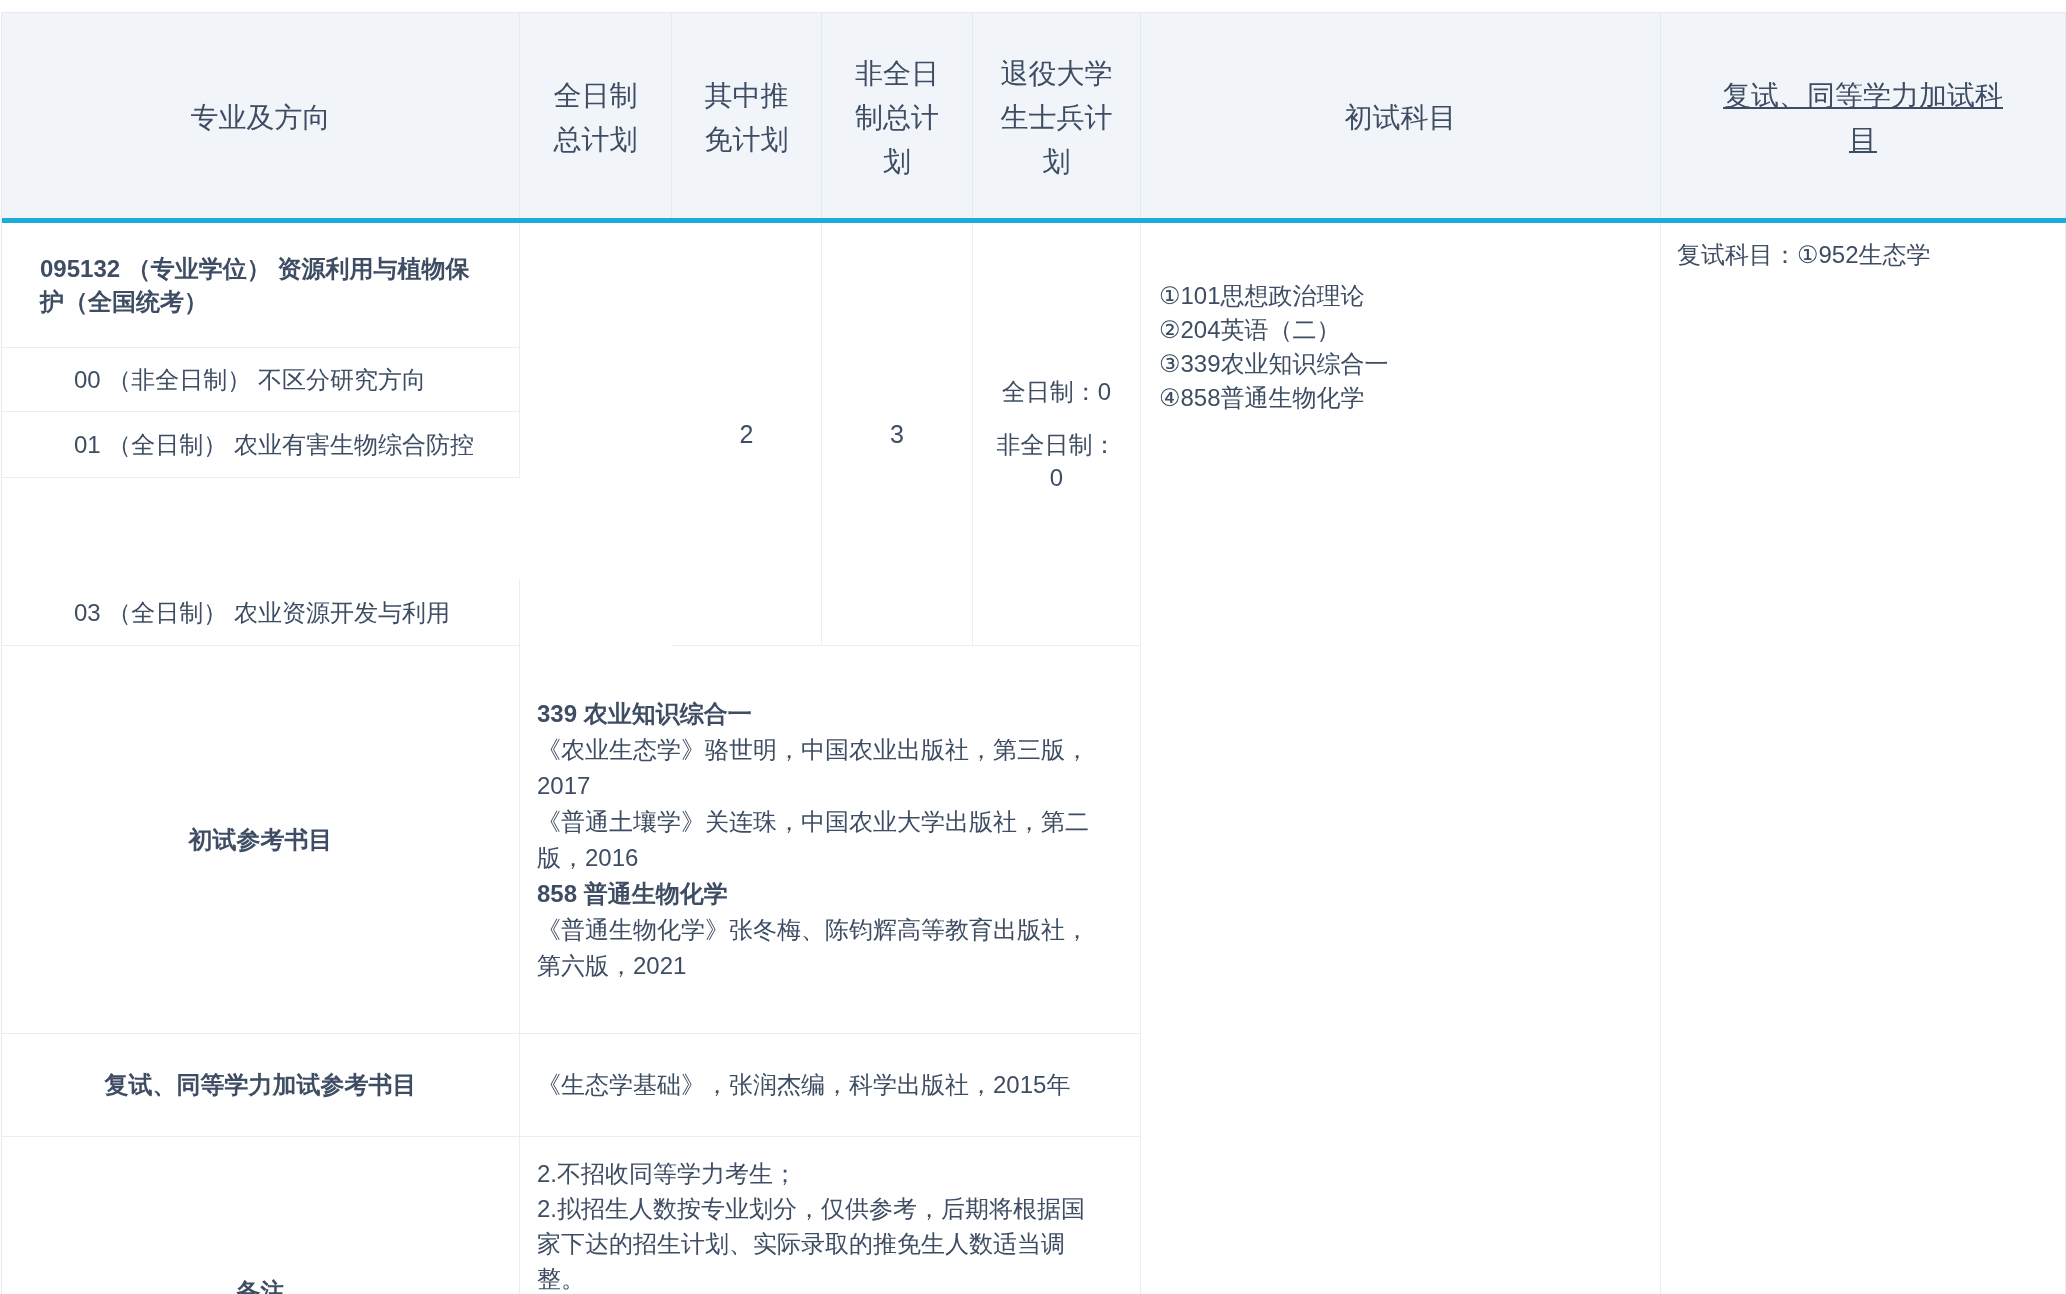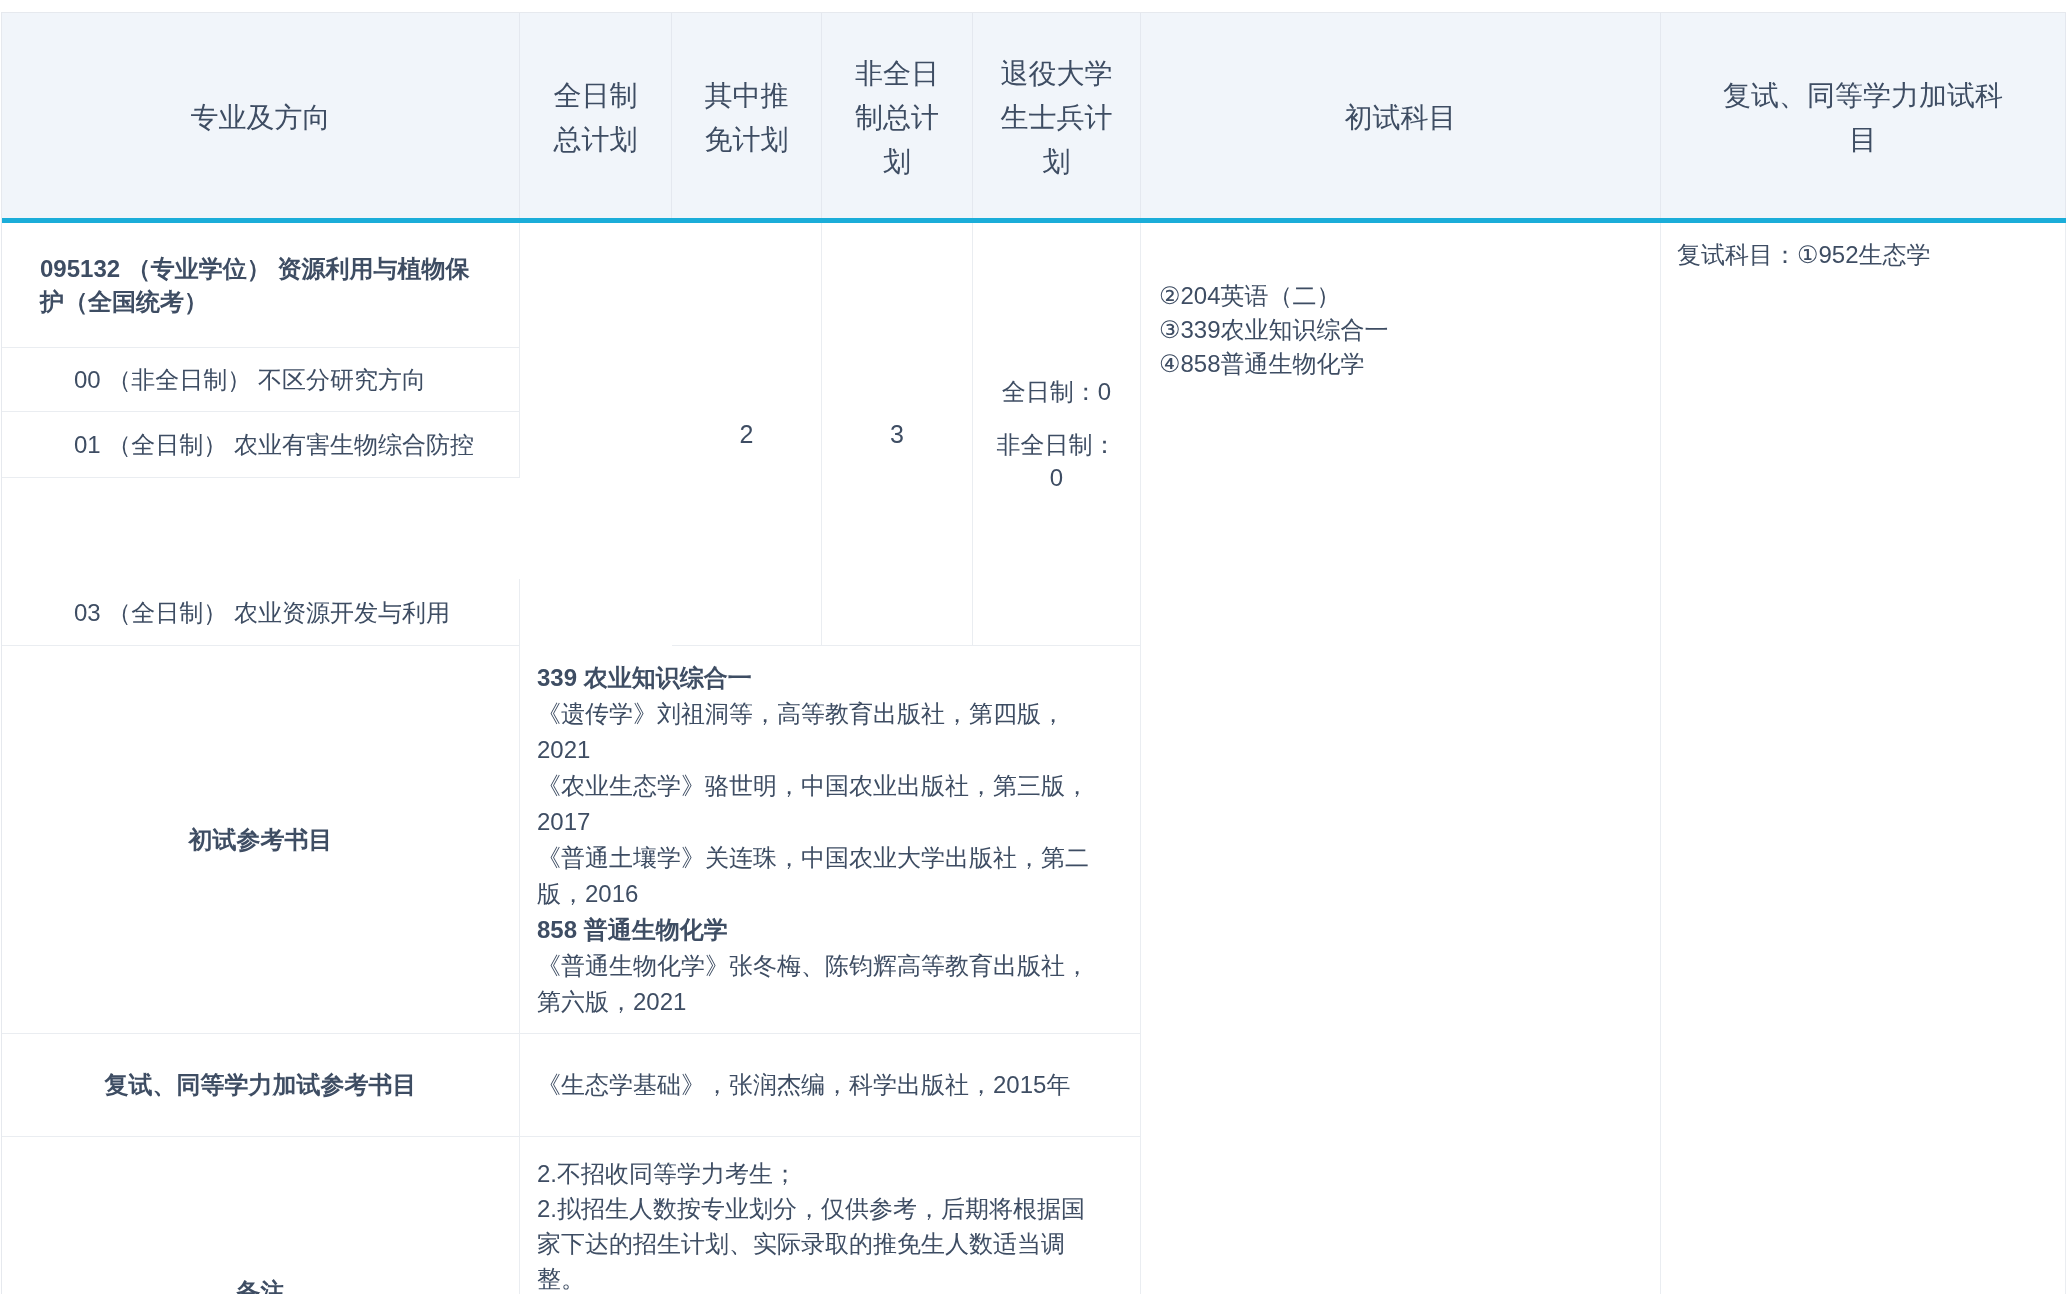--- a/index.html
+++ b/index.html
@@ -32,21 +32,21 @@
   .th{
     background:#f1f5fa;
     align-items:center;
     text-align:center;
     font-size:28px;
     line-height:44px;
     padding:0 22px;
     border-right:1px solid #e4e8ef;
     border-bottom:0;
   }
-  .th.wide{padding:0 50px;}
+  .th.wide{padding:0 50px;text-decoration:underline;}
   .accent{
     grid-row:1;grid-column:1 / -1;
     align-self:end;
     height:5px;
     background:#1badd9;
     z-index:3;
     pointer-events:none;
   }
   
   .m-title{
@@ -146,35 +146,35 @@
       </div>
     <div class="cell num" style="grid-column:4;">
         <span>3</span>
       </div>
     <div class="cell vet">
       <div>全日制：0</div>
       <div>非全日制：0</div>
     </div>
 
     <div class="cell subjects">
+      <div>①101思想政治理论</div>
       <div>②204英语（二）</div>
       <div>③339农业知识综合一</div>
       <div>④858普通生物化学</div>
     </div>
 
     <div class="cell retest-cell">
       <div>复试科目：①952生态学</div>
     </div>
 
     <div class="cell lbl" style="grid-row:7;align-items:center;">
         <span>初试参考书目</span>
       </div>
     <div class="cell content" style="grid-row:7;">
       <div class="bold">339 农业知识综合一</div>
-      <div>《遗传学》刘祖洞等，高等教育出版社，第四版，2021</div>
       <div>《农业生态学》骆世明，中国农业出版社，第三版，2017</div>
       <div>《普通土壤学》关连珠，中国农业大学出版社，第二版，2016</div>
       <div class="bold">858 普通生物化学</div>
       <div>《普通生物化学》张冬梅、陈钧辉高等教育出版社，第六版，2021</div>
     </div>
 
     <div class="cell lbl" style="grid-row:8;">
         <span>复试、同等学力加试参考书目</span>
       </div>
     <div class="cell content" style="grid-row:8;">

